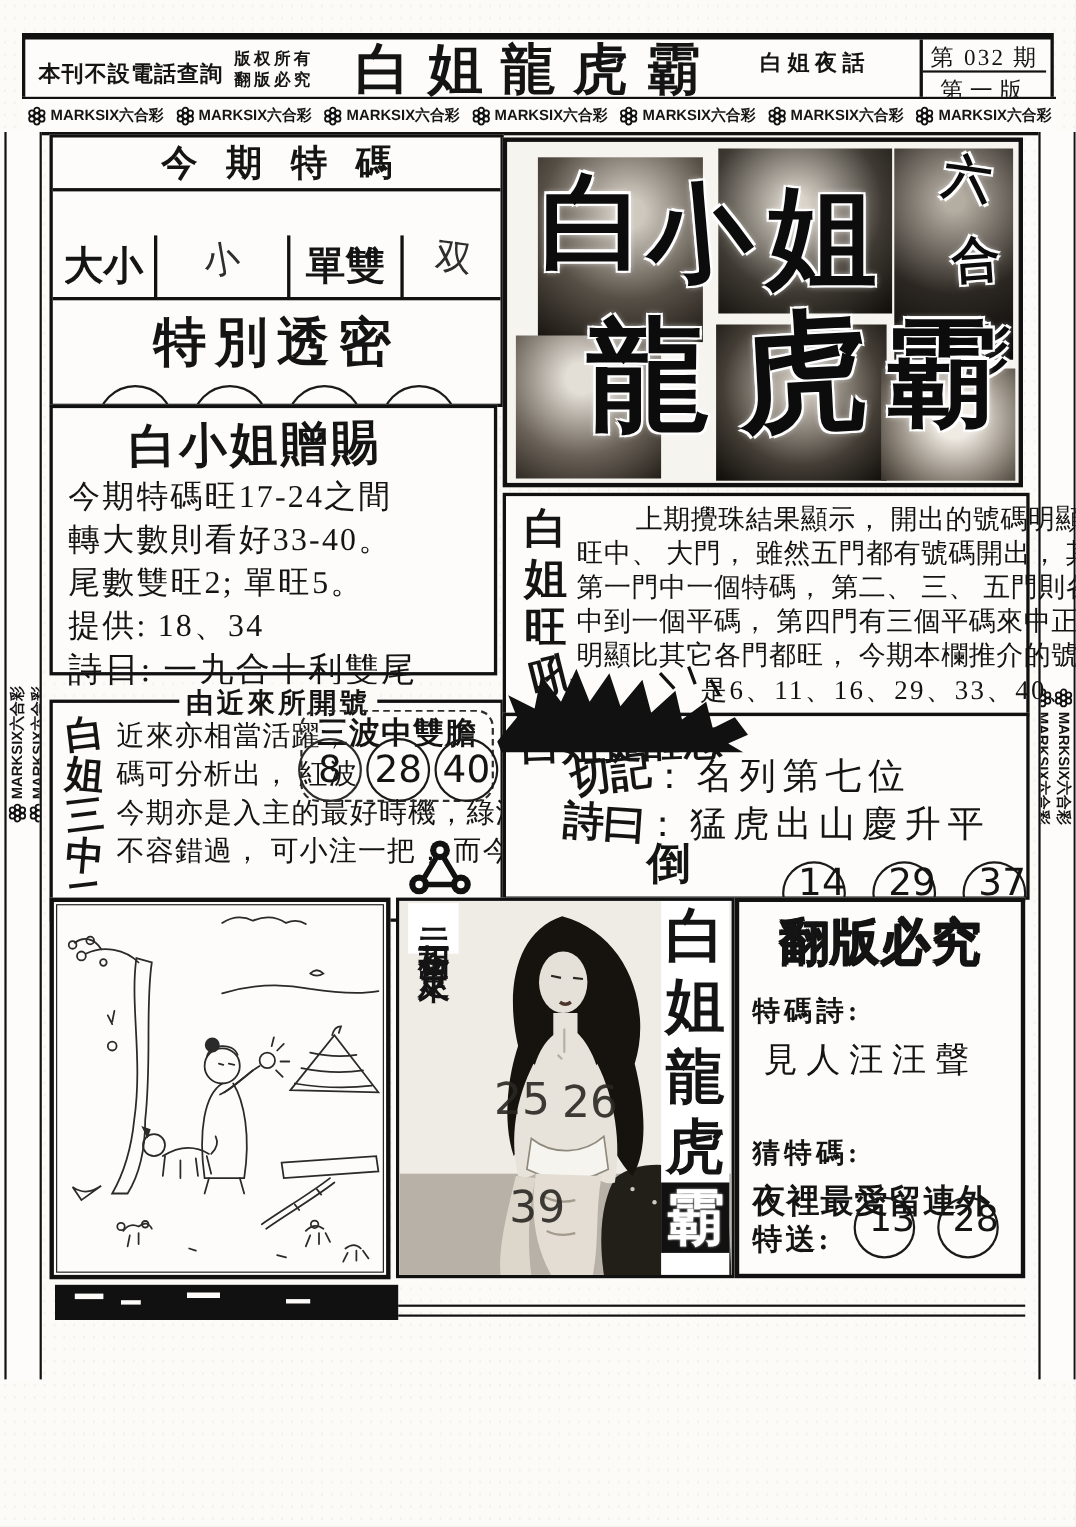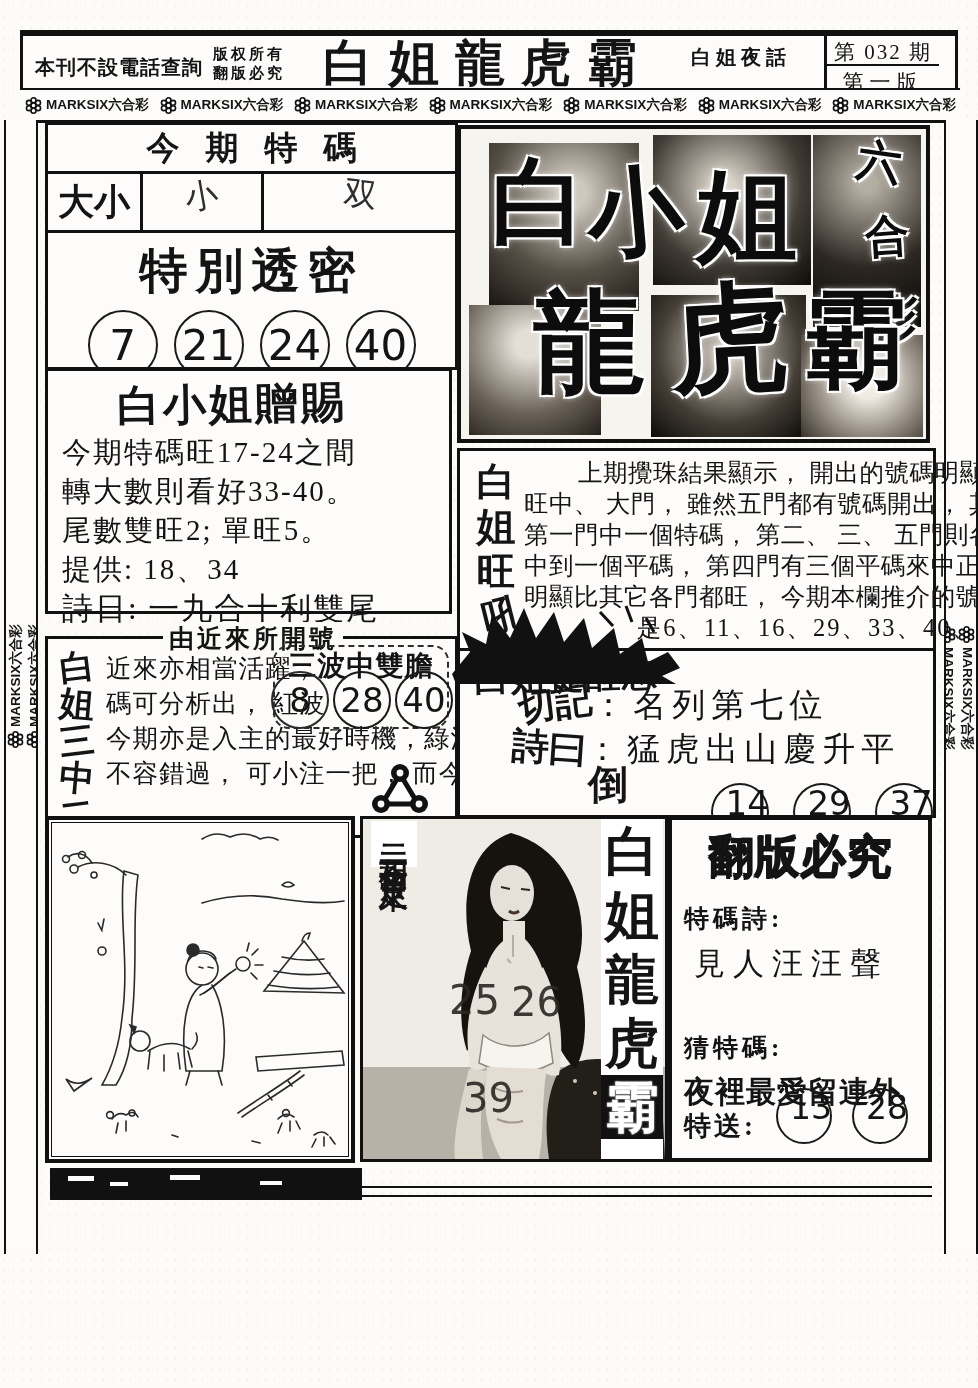--- a/index.html
+++ b/index.html
@@ -10,21 +10,21 @@
         font-family:"Liberation Serif", serif;color:#141414;}
   
   .header{position:absolute;left:20px;top:30px;width:932px;height:58px;
           border:3px solid #111;border-top-width:6px;background:#fdfcfa;}
   .hdr-notice{position:absolute;left:12px;top:18px;font-family:"Liberation Sans",sans-serif;
               font-weight:700;font-size:20px;letter-spacing:1px;}
   .hdr-rights{position:absolute;left:190px;top:9px;font-size:15px;font-weight:700;line-height:19px;letter-spacing:3px;}
   .hdr-title{position:absolute;left:265px;top:-4px;width:400px;text-align:center;
              font-size:50px;font-weight:700;letter-spacing:16px;line-height:62px;}
   .hdr-region{position:absolute;left:668px;top:8px;font-size:20px;letter-spacing:5px;font-weight:700;}
-  .hdr-right{position:absolute;right:16px;top:0;bottom:0;width:112px;border-left:3px solid #111;}
+  .hdr-right{position:absolute;right:4px;top:0;bottom:0;width:112px;border-left:3px solid #111;}
   .hdr-issue{height:26px;border-bottom:2px solid #111;text-align:center;font-size:21px;padding-top:2px;letter-spacing:2px;}
   .hdr-edition{text-align:center;font-size:21px;padding-top:2px;letter-spacing:6px;}
   
   .strip{background:#fdfcfa;display:flex;align-items:center;justify-content:space-between;overflow:hidden;}
   .strip-top{position:absolute;left:20px;top:88px;width:932px;height:30px;
              border-top:2px solid #111;border-bottom:3px solid #111;padding:0 4px;}
   .strip-v{position:absolute;top:120px;width:30px;height:1126px;flex-direction:column;
            border-left:2px solid #111;border-right:2px solid #111;padding:4px 0;
            writing-mode:vertical-rl;text-orientation:sideways;}
   .strip-left{left:4px;transform:rotate(180deg);}
@@ -36,21 +36,21 @@
   .circle{display:inline-flex;align-items:center;justify-content:center;border:2.5px solid #1a1a1a;
           border-radius:50%;font-family:"DejaVu Sans",sans-serif;background:transparent;}
   .c66{width:66px;height:66px;font-size:42px;}
   .c54{width:54px;height:54px;font-size:34px;}
   .c52{width:52px;height:52px;font-size:33px;}
   .offset .n{transform:translate(7px,-9px);}
   
   .box1{position:absolute;left:45px;top:122px;width:407px;height:242px;border:3px solid #111;background:#fdfcfa;}
   .box1-title{height:46px;border-bottom:3px solid #111;text-align:center;font-family:"Liberation Sans",sans-serif;
               font-weight:700;font-size:33px;letter-spacing:26px;line-height:46px;text-indent:26px;}
-  .box1-row{display:flex;height:56px;border-bottom:3px solid #111;}
+  .box1-row{display:flex;height:56px;border-bottom:3px solid #111;margin-top:40px;}
   .box1-row .cell{display:flex;align-items:center;justify-content:center;}
   .cl{font-family:"Liberation Sans",sans-serif;font-weight:700;font-size:36px;}
   .hand{font-size:33px;color:#2e2e2e;}
   .box1-secret{text-align:center;font-family:"Liberation Sans",sans-serif;font-weight:700;
                font-size:48px;letter-spacing:8px;margin-top:6px;}
   .box1-nums{display:flex;justify-content:center;gap:16px;margin-top:7px;}
   .box2{position:absolute;left:45px;top:368px;width:407px;height:246px;border:3px solid #111;
         background:#fdfcfa;padding:4px 14px;box-sizing:border-box;}
   .box2-title{font-size:43px;font-weight:700;letter-spacing:3px;margin:0 0 0 55px;transform:rotate(-1deg);}
   .box2 .ln{font-size:29px;line-height:39px;letter-spacing:2px;white-space:nowrap;}
@@ -230,20 +230,21 @@
 
   </div>
 
   <div class="box1">
     <div class="box1-title">今期特碼</div>
     <div class="box1-row">
       <div class="cell cl" style="width:92px;border-right:3px solid #111;">大小</div>
       <div class="cell hand" style="width:118px;border-right:3px solid #111;transform-origin:center;">
           <span style="display:inline-block;transform:rotate(-10deg) translateY(-6px);">小</span>
         </div>
+      <div class="cell cl" style="width:100px;border-right:3px solid #111;">單雙</div>
       <div class="cell hand" style="flex:1;">
           <span style="display:inline-block;transform:rotate(7deg) translateY(-8px);">双</span>
         </div>
     </div>
     <div class="box1-secret">特別透密</div>
     <div class="box1-nums">
       <span class="circle c66">
           <span class="n">7</span>
         </span>
       <span class="circle c66">

